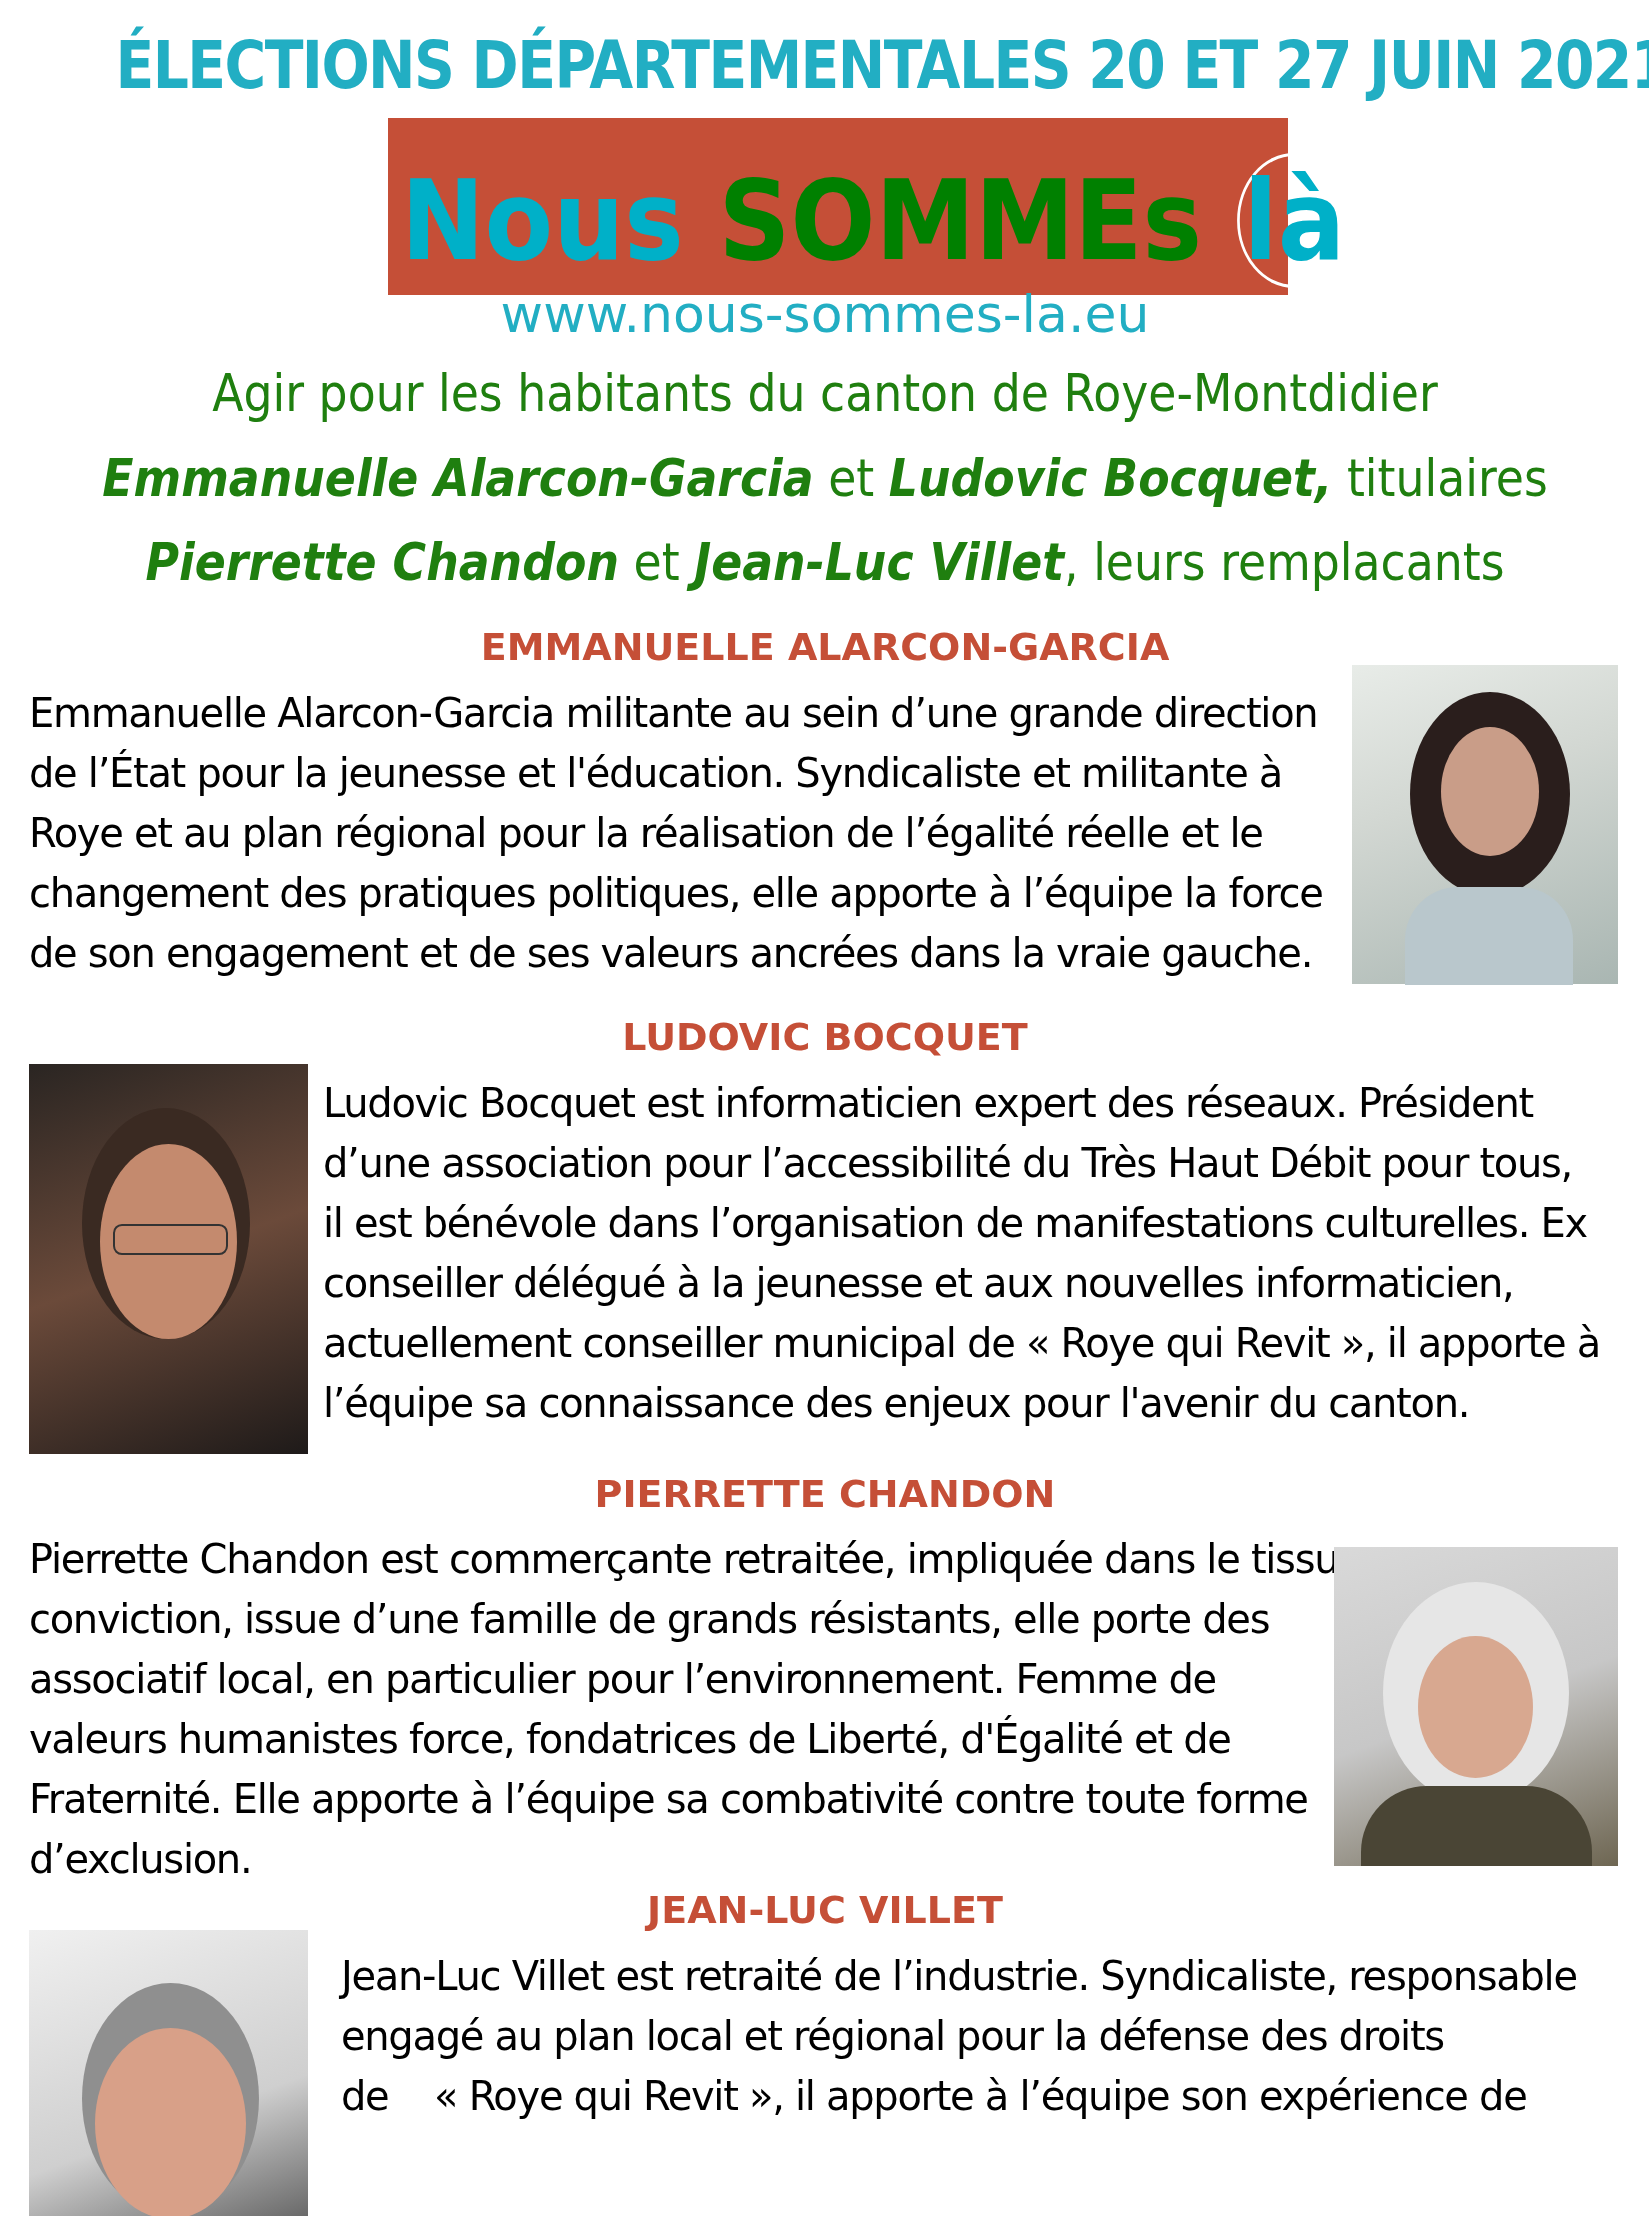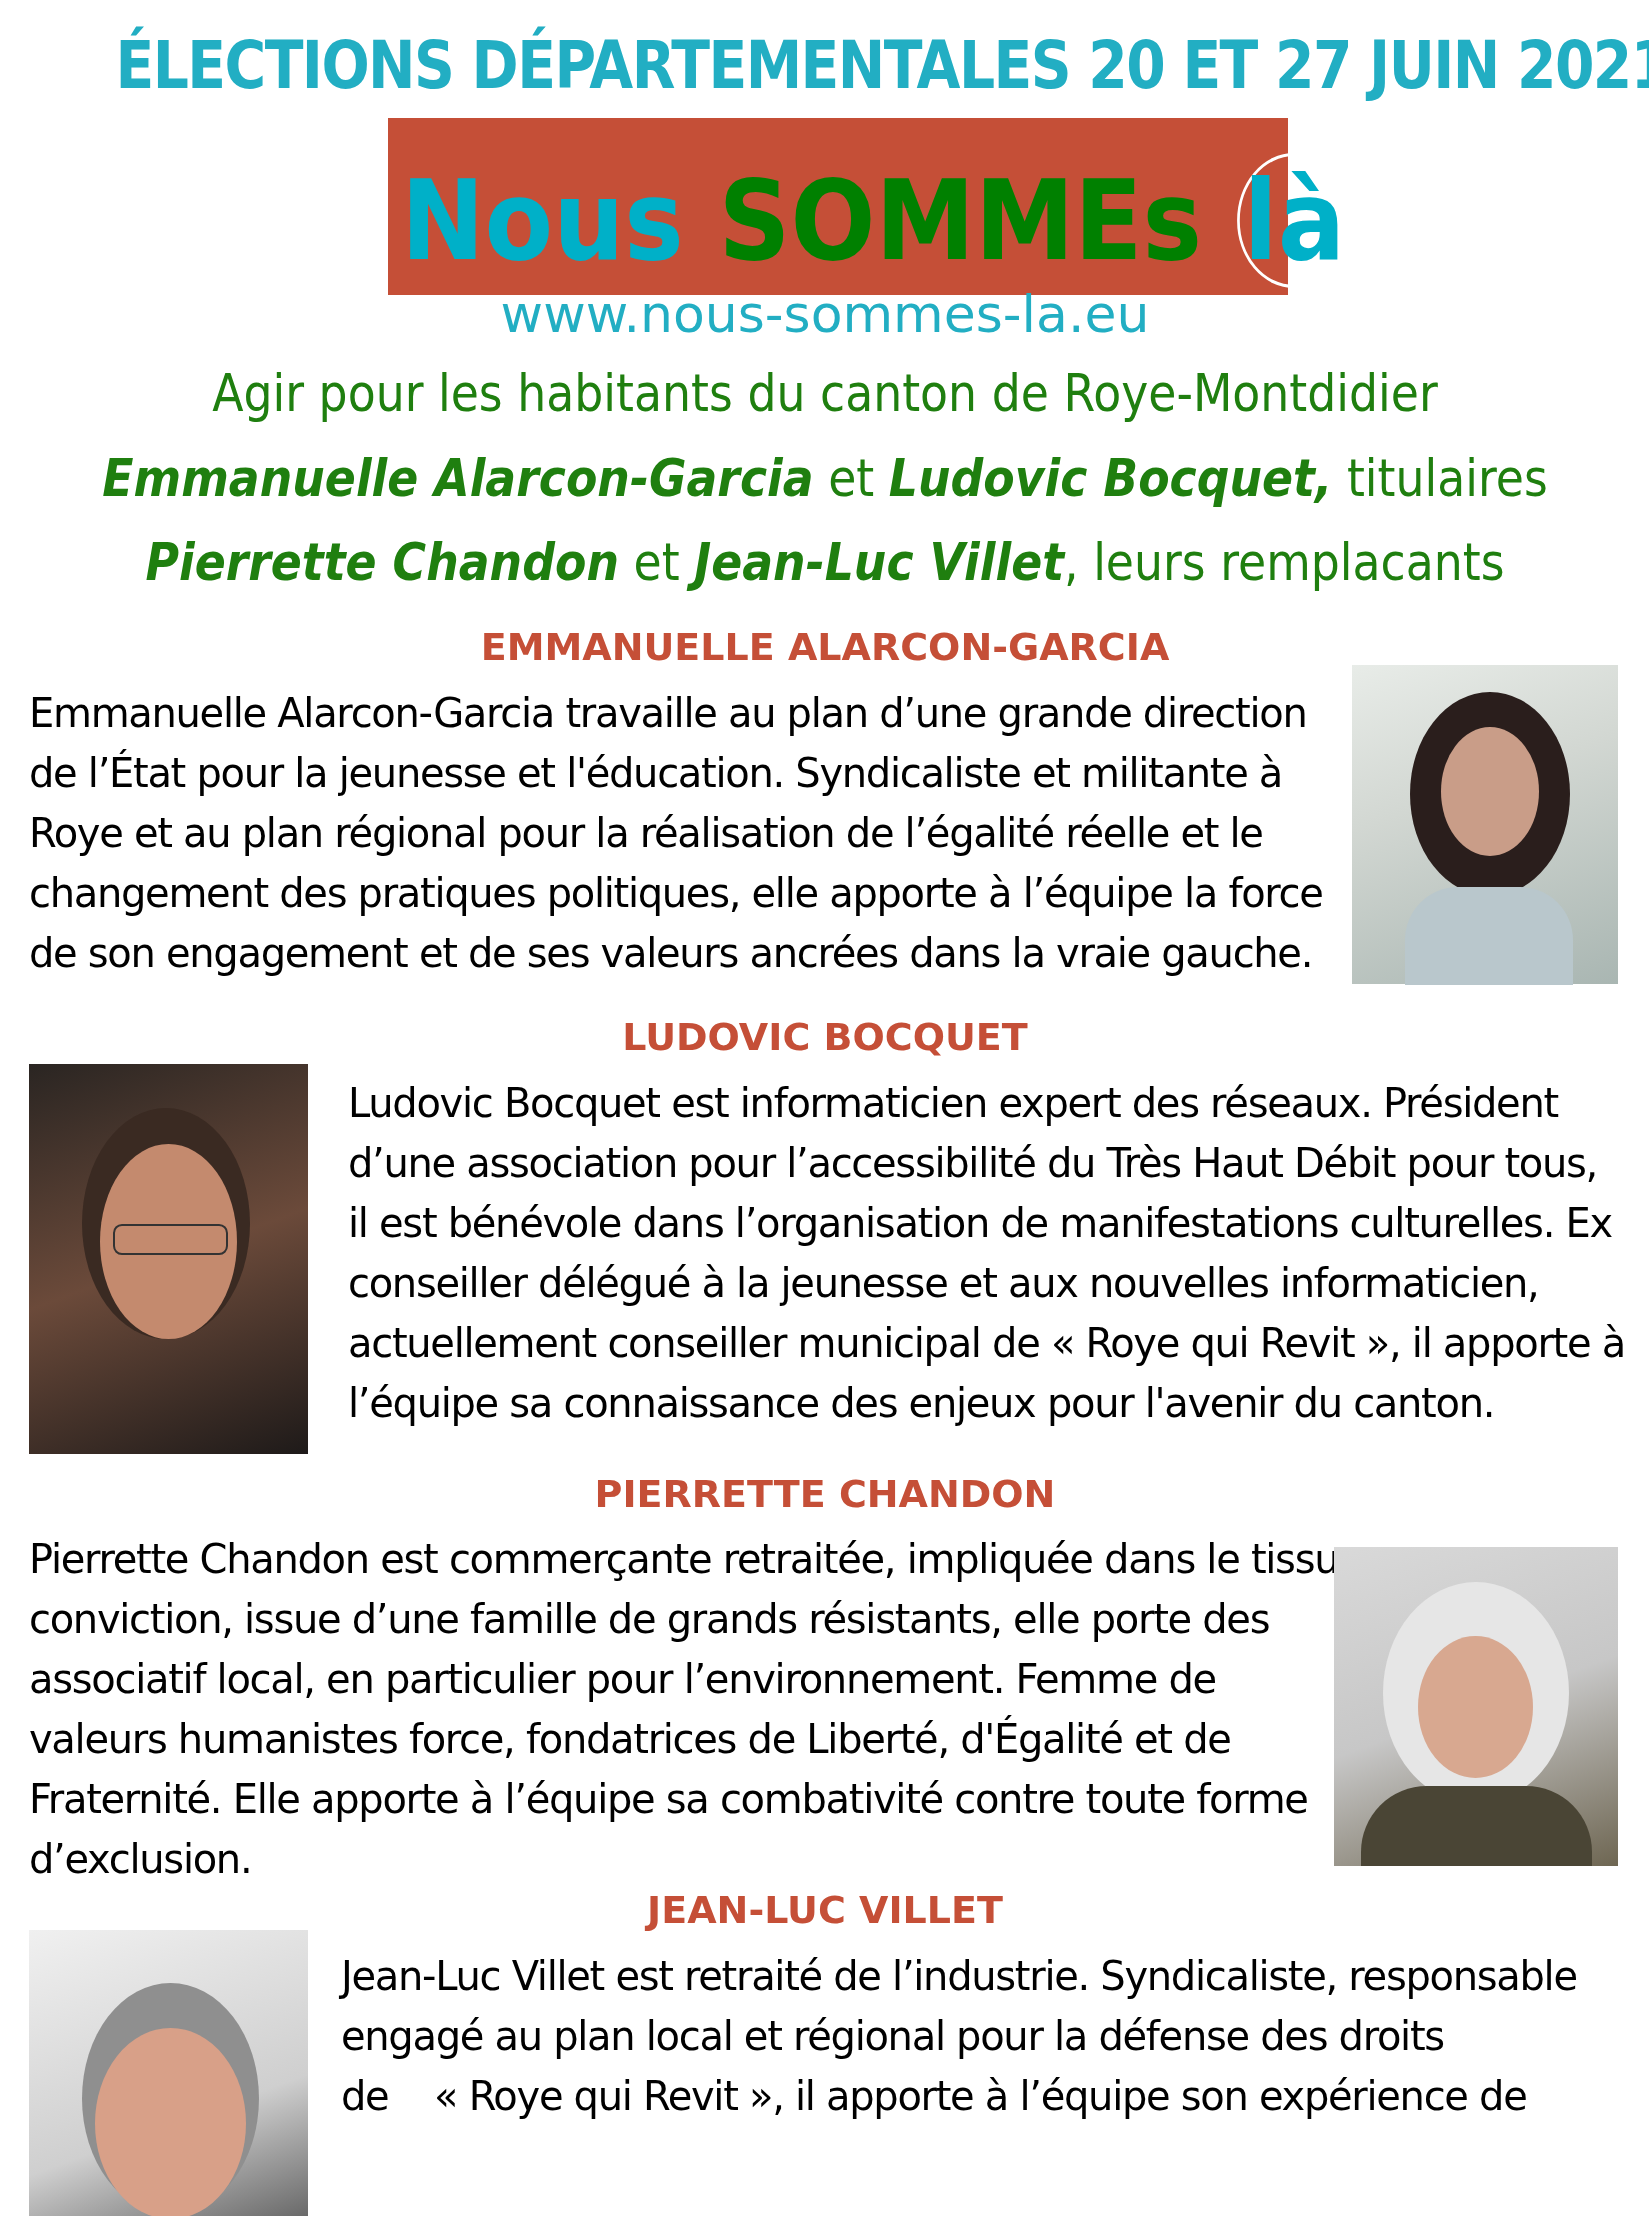--- a/index.html
+++ b/index.html
@@ -37,34 +37,34 @@
 </div>
 
 <div class="abs url">www.nous-sommes-la.eu</div>
 
 <div class="abs sub" style="top:363px">Agir pour les habitants du canton de Roye-Montdidier</div>
 <div class="abs sub" style="top:448px"><b>Emmanuelle Alarcon-Garcia</b><span> et </span><b>Ludovic Bocquet,</b><span> titulaires</span></div>
 <div class="abs sub" style="top:532px"><b>Pierrette Chandon</b><span> et </span><b>Jean-Luc Villet</b><span>, leurs remplacants</span></div>
 
 <div class="abs heading" style="top:625px">EMMANUELLE ALARCON-GARCIA</div>
 <div class="abs para" style="left:29px;top:683px;width:1312px">
-  <div>Emmanuelle Alarcon-Garcia travaille au plan d’une grande direction</div>
+  <div>Emmanuelle Alarcon-Garcia militante au sein d’une grande direction</div>
   <div>de l’État pour la jeunesse et l'éducation. Syndicaliste et militante à</div>
   <div>Roye et au plan régional pour la réalisation de l’égalité réelle et le</div>
   <div>changement des pratiques politiques, elle apporte à l’équipe la force</div>
   <div>de son engagement et de ses valeurs ancrées dans la vraie gauche.</div>
 </div>
 <div class="abs photo ph1">
   <div class="face" style="left:58px;top:26.6px;width:160px;height:204px;background:#2a1e1c;"></div>
   <div class="face" style="left:89px;top:62px;width:98px;height:129px;background:#c99d88;"></div>
   <div style="position:absolute;left:53px;top:222px;width:168px;height:98px;background:#b9c7cc;border-radius:53px 53px 0 0;"></div>
 </div>
 
 <div class="abs heading" style="top:1015px">LUDOVIC BOCQUET</div>
-<div class="abs para" style="left:348px;top:1073px;width:1285px">
+<div class="abs para" style="left:323px;top:1073px;width:1285px">
   <div>Ludovic Bocquet est informaticien expert des réseaux. Président</div>
   <div>d’une association pour l’accessibilité du Très Haut Débit pour tous,</div>
   <div>il est bénévole dans l’organisation de manifestations culturelles. Ex</div>
   <div>conseiller délégué à la jeunesse et aux nouvelles informaticien,</div>
   <div>actuellement conseiller municipal de « Roye qui Revit », il apporte à</div>
   <div>l’équipe sa connaissance des enjeux pour l'avenir du canton.</div>
 </div>
 <div class="abs photo ph2">
   <div class="face" style="left:53px;top:44px;width:168px;height:231px;background:#3a2a22;"></div>
   <div class="face" style="left:71px;top:80px;width:137px;height:195px;background:#c48a6e;"></div>

